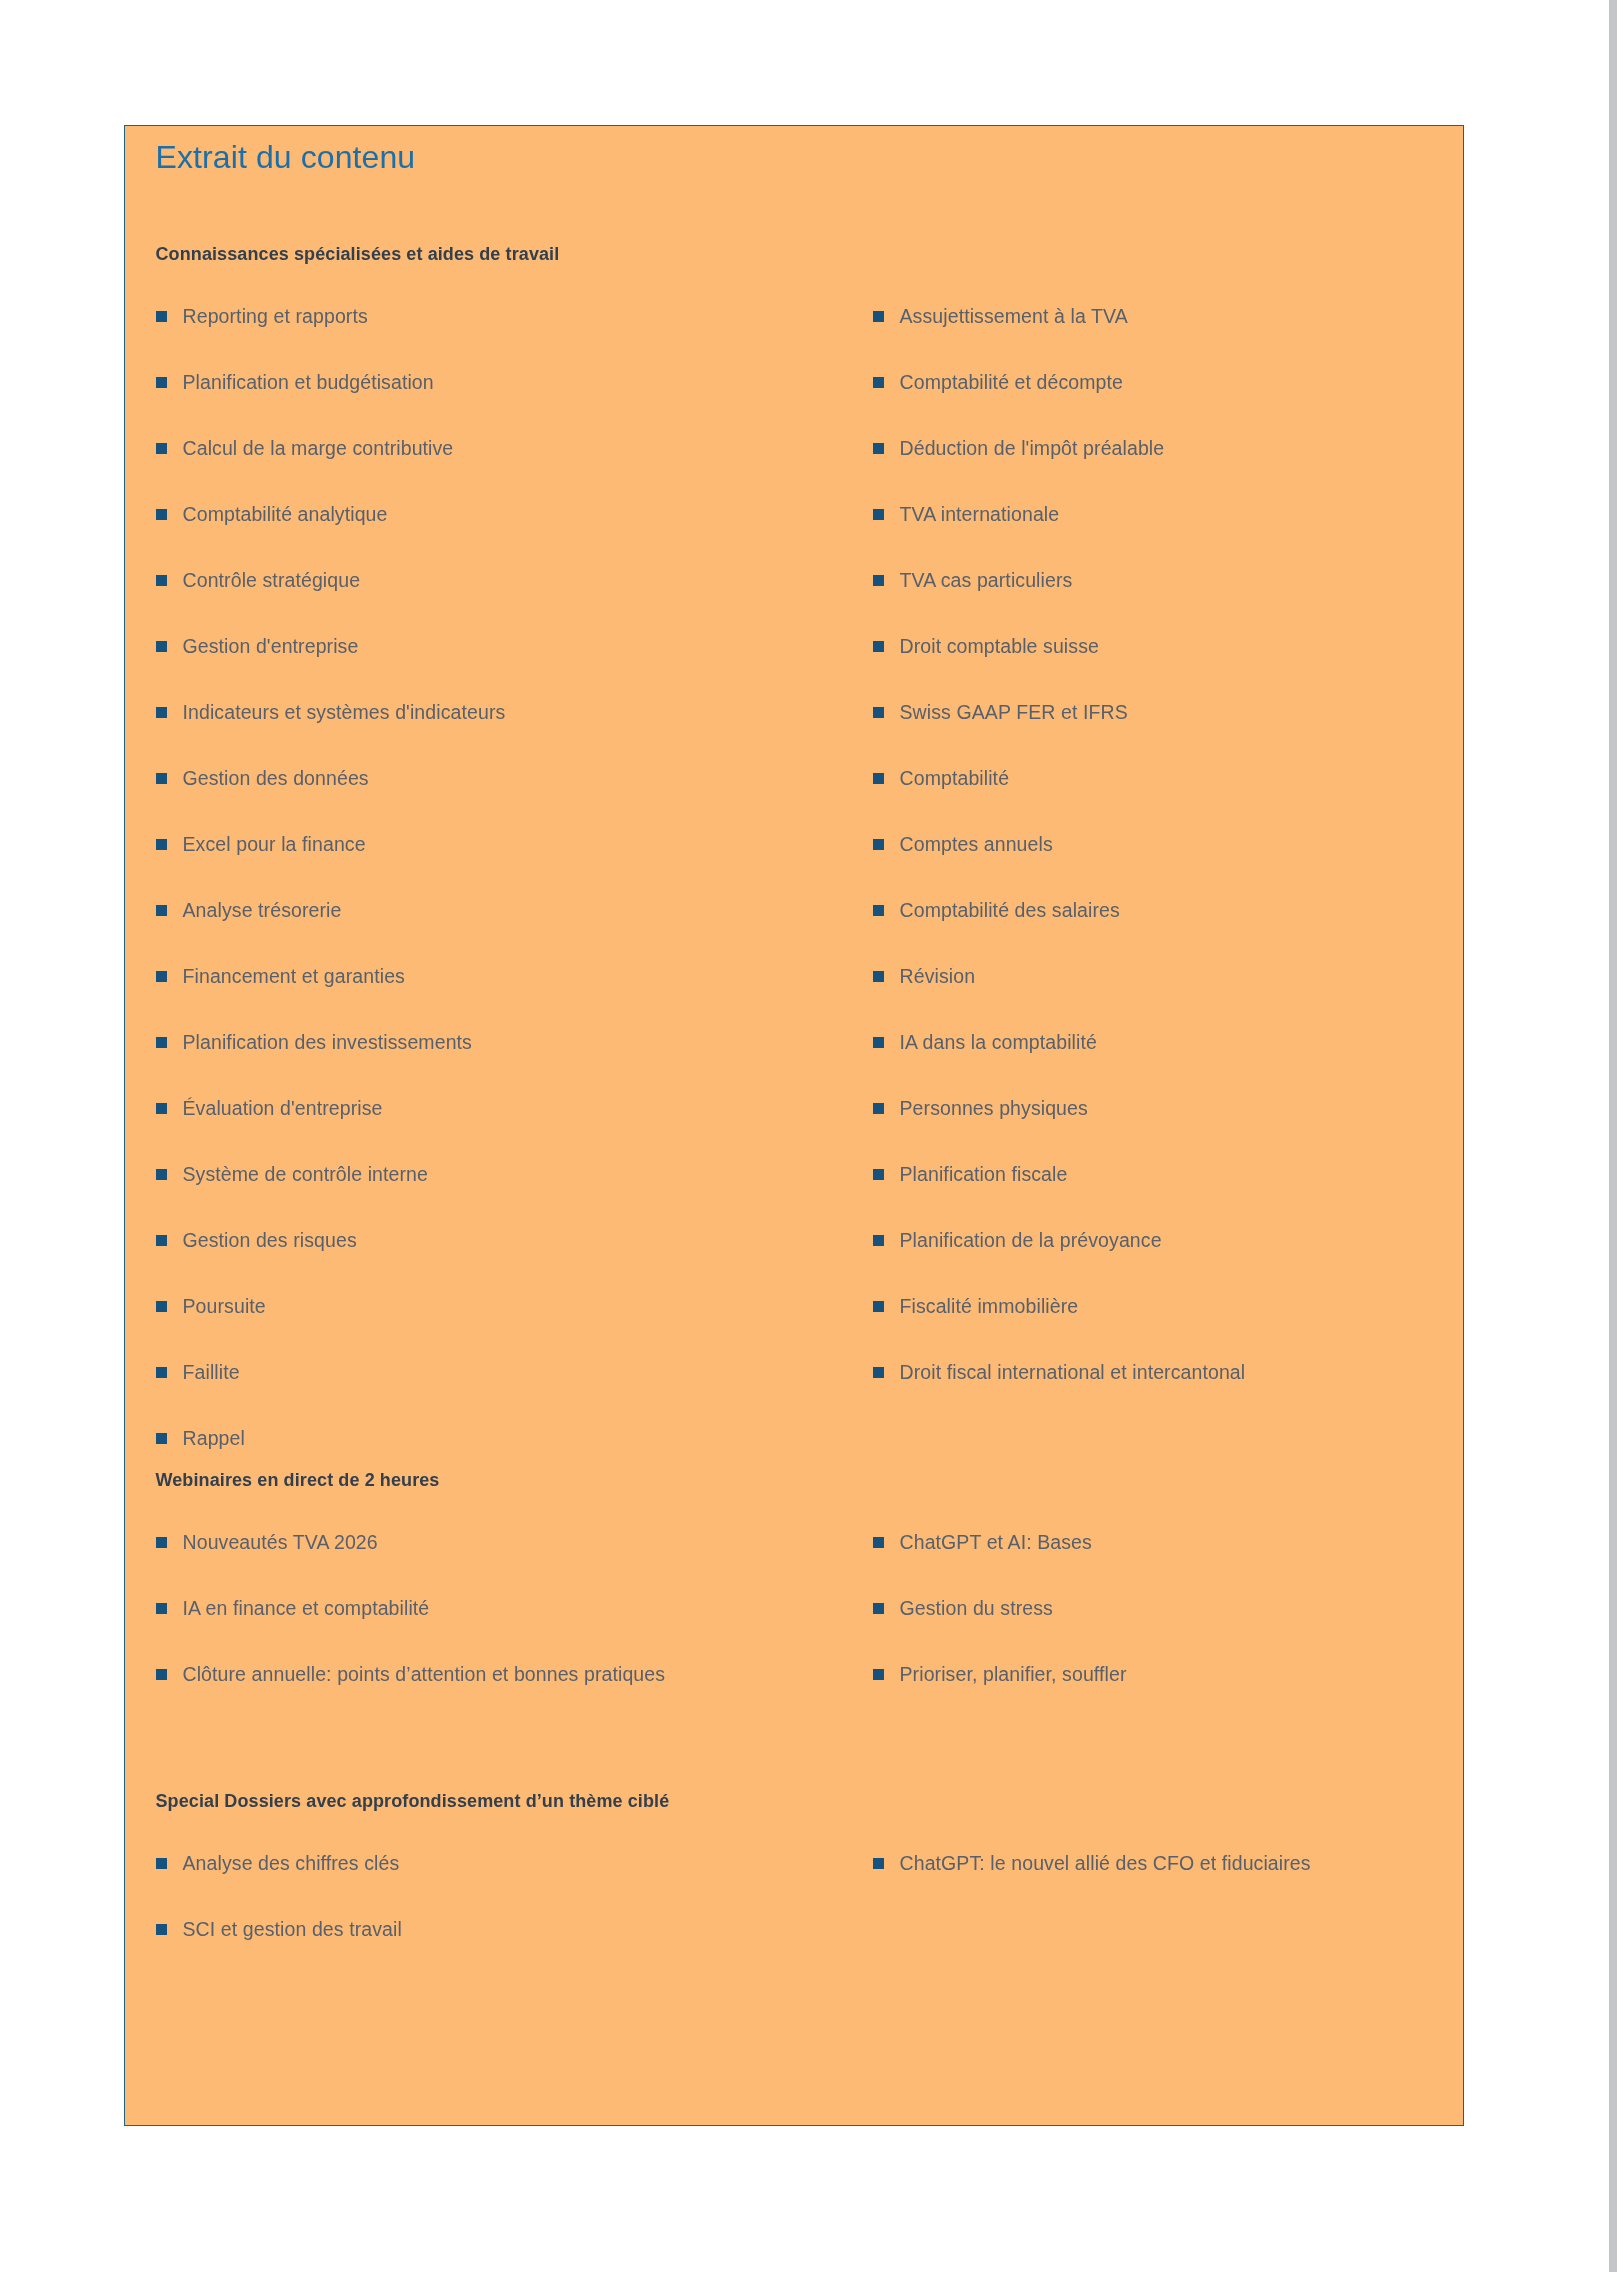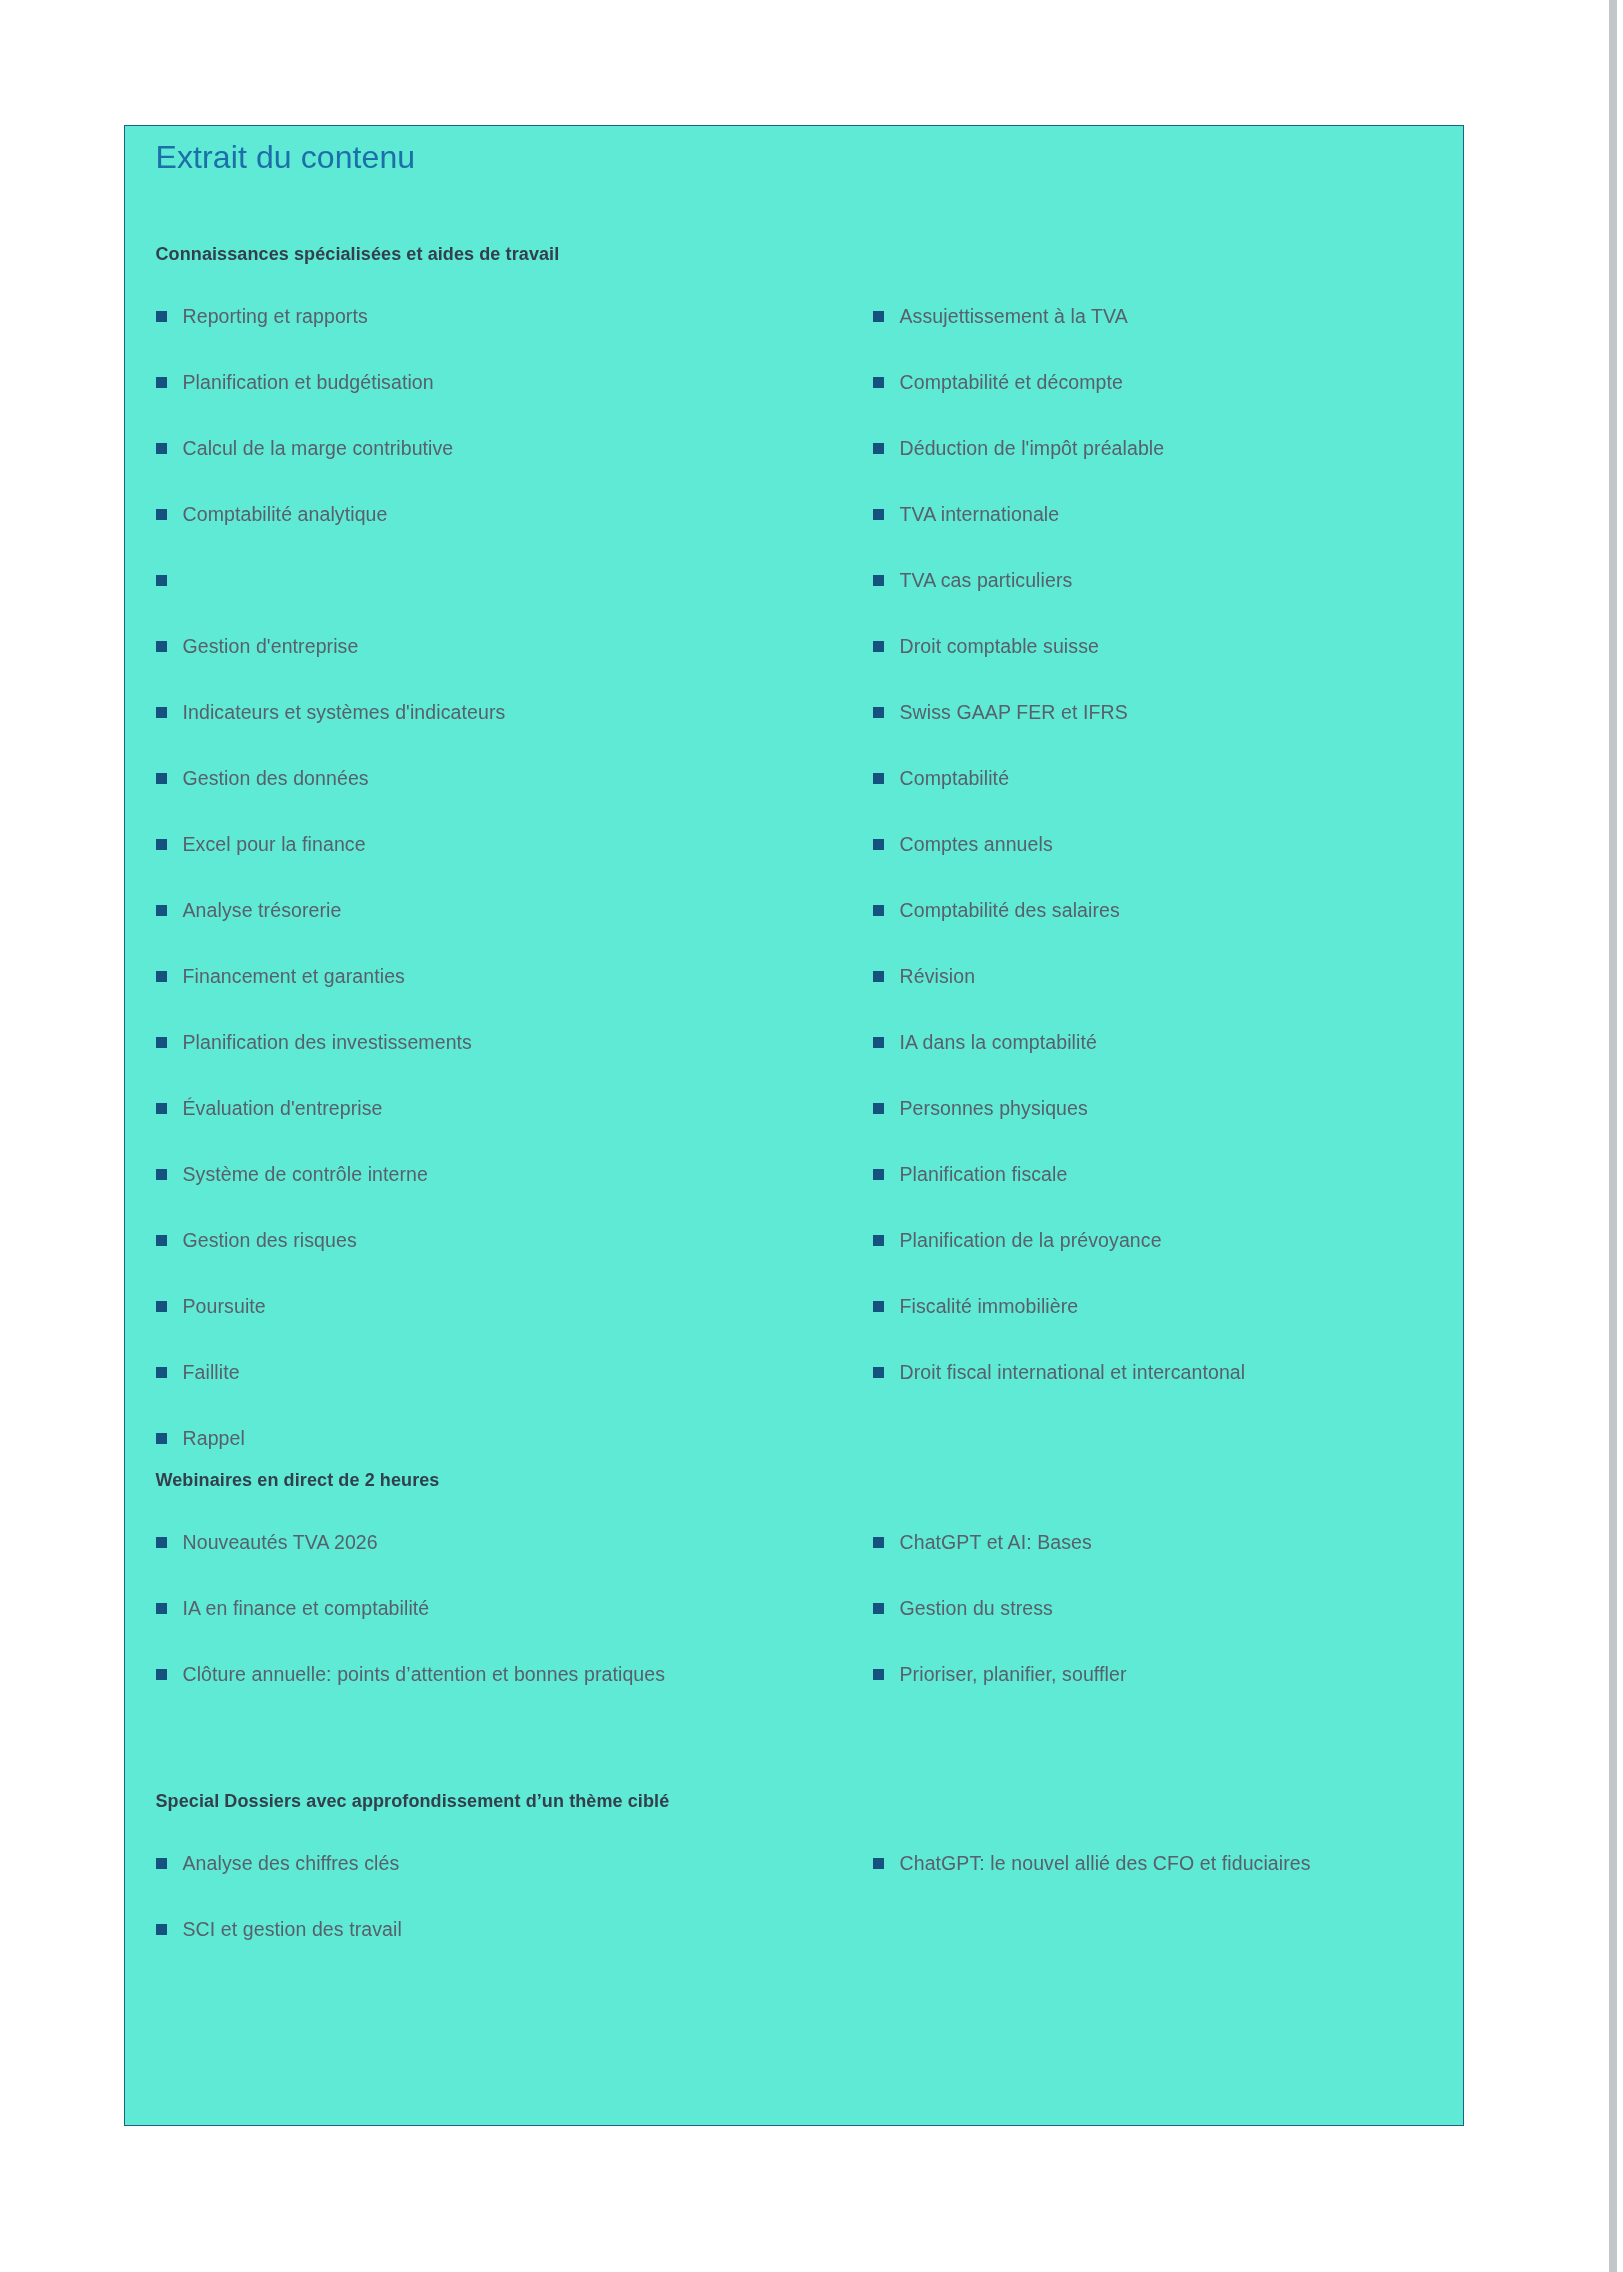--- a/index.html
+++ b/index.html
@@ -28,21 +28,21 @@
 
   
   #content-card {
     position: absolute;
     left: 124px;
     top: 125px;
     width: 1340px;
     height: 2001px;
     box-sizing: border-box;
     border: 1.9px solid #1a6383;
-    background: #5eead4;
+    background: #fdba74;
   }
 
   #card-title {
     position: absolute;
     left: 30.5px;
     top: 13px;
     font-size: 32px;
     font-weight: 400;
     color: #1c6fa8;
     letter-spacing: 0.1px;
@@ -133,20 +133,21 @@
         <div class="bullet-row">
           <span class="bullet-marker"></span>
           <span class="bullet-label">Calcul de la marge contributive</span>
         </div>
         <div class="bullet-row">
           <span class="bullet-marker"></span>
           <span class="bullet-label">Comptabilité analytique</span>
         </div>
         <div class="bullet-row">
           <span class="bullet-marker"></span>
+          <span class="bullet-label">Contrôle stratégique</span>
         </div>
         <div class="bullet-row">
           <span class="bullet-marker"></span>
           <span class="bullet-label">Gestion d'entreprise</span>
         </div>
         <div class="bullet-row">
           <span class="bullet-marker"></span>
           <span class="bullet-label">Indicateurs et systèmes d'indicateurs</span>
         </div>
         <div class="bullet-row">

